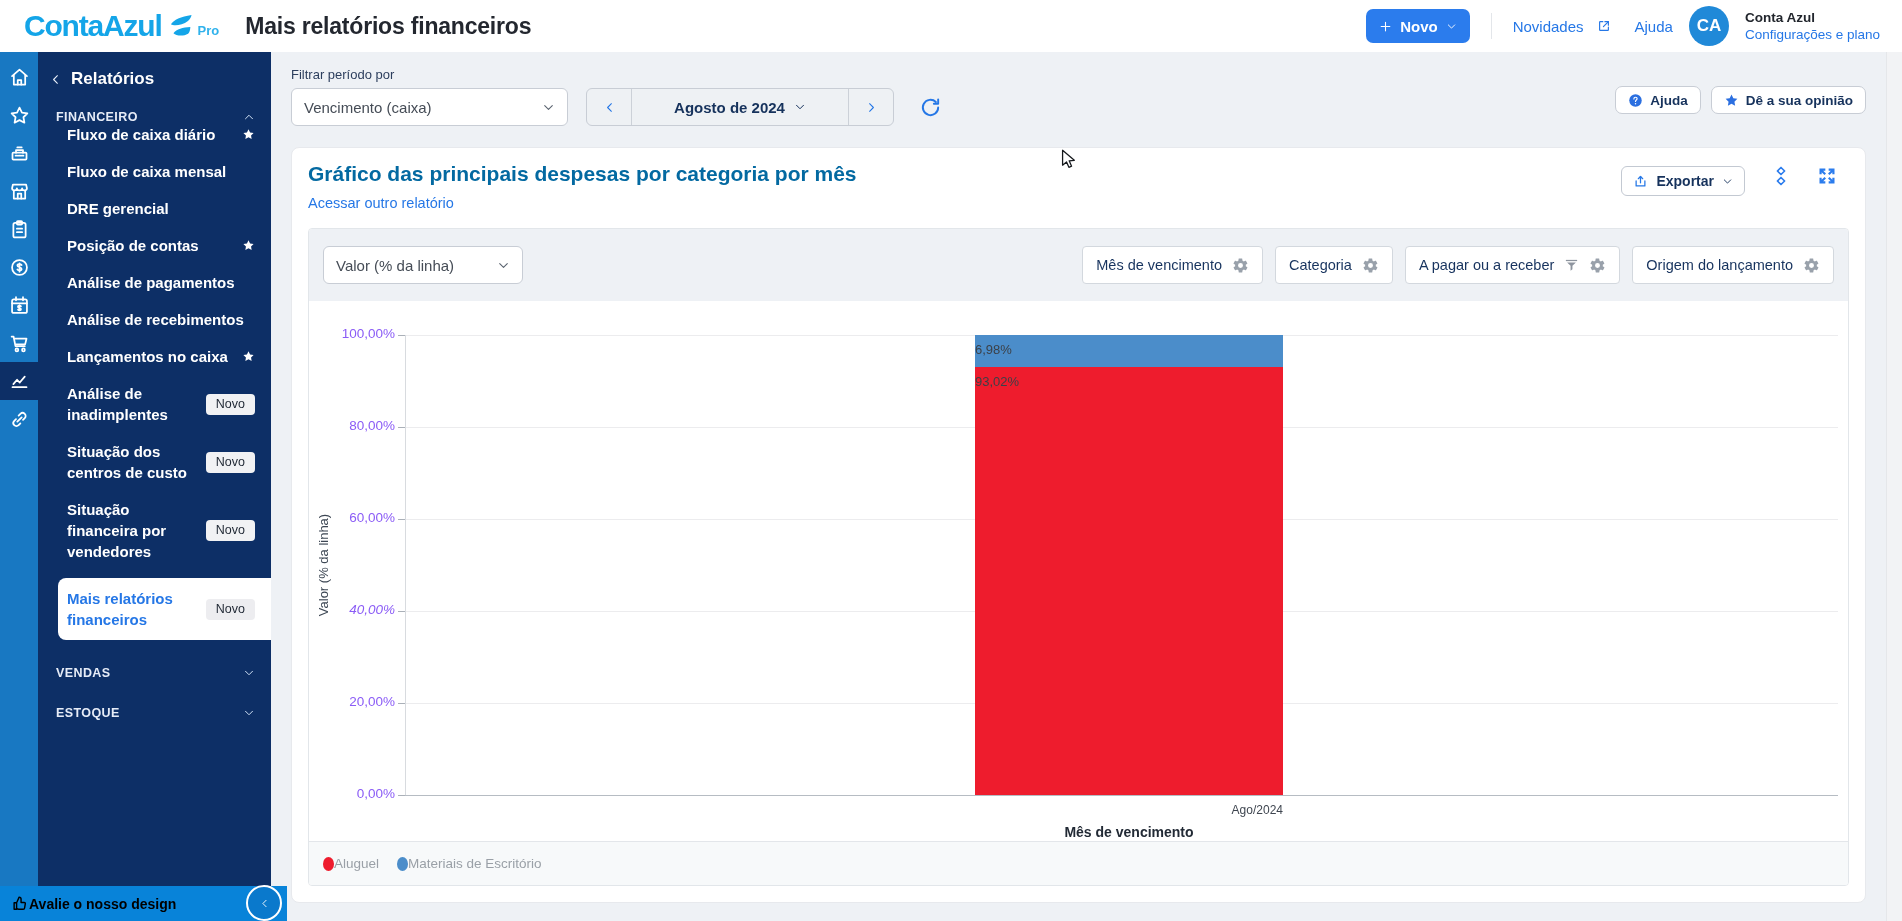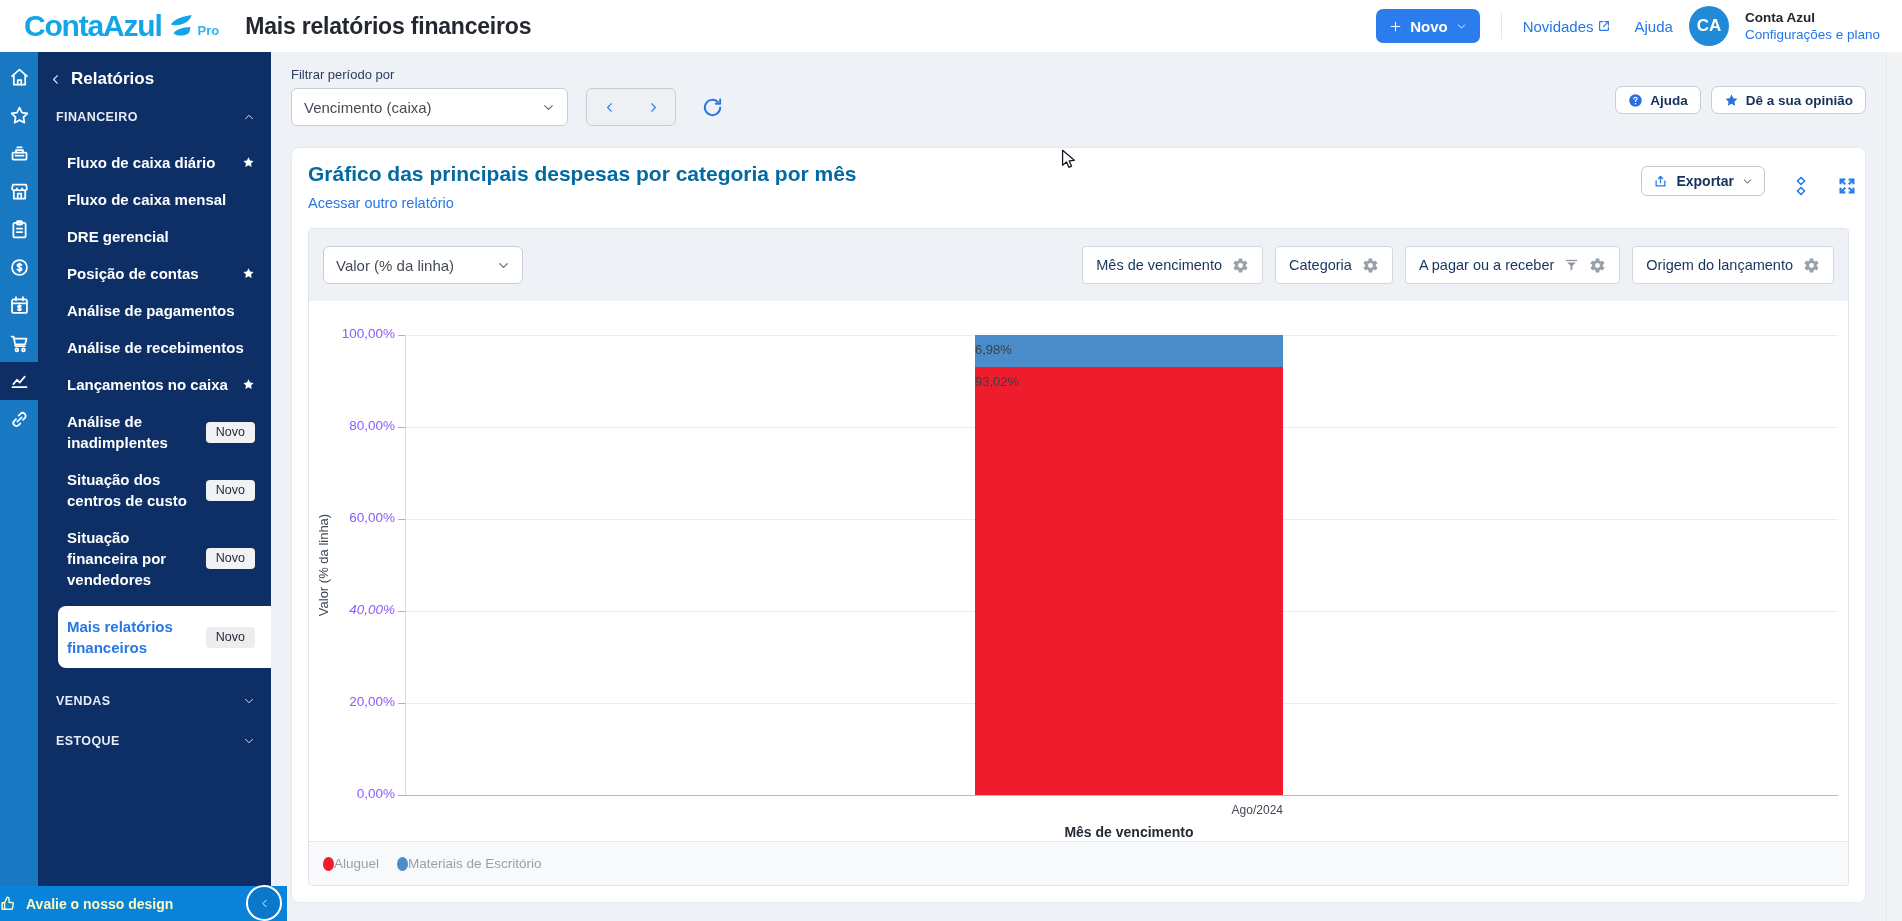--- a/index.html
+++ b/index.html
@@ -14,49 +14,49 @@
 .logo{display:flex;align-items:center;cursor:pointer}
 .logo-text{font-size:30px;font-weight:bold;color:#14a5e8;letter-spacing:-1.2px;line-height:30px}
 .logo-sw{width:26px;height:24px;color:#14a5e8;margin-left:5px}
 .logo-pro{font-size:13px;font-weight:bold;color:#30b2ec;margin-left:5px;align-self:flex-end;padding-bottom:3px}
 .page-title{font-size:23px;font-weight:600;color:#23272f;margin-left:26px;letter-spacing:-.2px}
 .hdr-right{margin-left:auto;display:flex;align-items:center;gap:16px}
 .btn-novo{display:flex;align-items:center;gap:8px;background:#2b7ced;color:#fff;border:none;border-radius:7px;height:34px;padding:0 13px;font-size:15px;font-weight:bold;font-family:inherit;cursor:pointer}
 .btn-novo .ic{width:13px;height:13px}
 .btn-novo .chev{width:11px;height:11px}
 .hdr-divider{width:1px;height:26px;background:#e3e6ea;margin:0 5px}
-.hdr-link{display:flex;align-items:center;gap:3px;color:#2577e6;font-size:15px;cursor:pointer}
+.hdr-link{display:flex;align-items:center;gap:13px;color:#2577e6;font-size:15px;cursor:pointer}
 .hdr-link .ic{width:14px;height:14px}
 .avatar{width:40px;height:40px;border-radius:50%;background:#2089d8;color:#fff;font-size:17px;font-weight:bold;display:flex;align-items:center;justify-content:center;cursor:pointer}
 .account{line-height:17px;cursor:pointer}
 .account-name{font-size:13.5px;font-weight:bold;color:#22262d}
 .account-link{font-size:13.5px;color:#2577e6}
 
 
 .rail{position:absolute;left:0;top:52px;width:38px;height:834px;background:#1878c2;z-index:15;padding-top:6px}
 .rail-item{width:38px;height:38px;display:flex;align-items:center;justify-content:center;color:#fff;cursor:pointer}
 .rail-item svg{width:21px;height:21px}
 .rail-item.selected{background:#0d2f66}
 
 
 .panel{position:absolute;left:38px;top:52px;width:233px;height:834px;background:#0d2f66;z-index:14;color:#fff;overflow:hidden}
 .panel-header{display:flex;align-items:center;gap:9px;padding:17px 16px 0 11px;font-size:17px;font-weight:bold;cursor:pointer}
 .panel-header .ic{width:13px;height:13px;color:#e9f0fa}
 .group-row{display:flex;align-items:center;margin:21px 16px 0 18px;color:#e6ecf7;font-size:12.5px;font-weight:bold;letter-spacing:.4px;cursor:pointer}
 .group-row .ic{margin-left:auto;width:12px;height:12px;color:#cfe0f4}
-.menu{margin-top:28px;padding:0 16px 0 29px}
+.menu{margin-top:0;padding:0 16px 0 29px}
 .menu-item{display:flex;align-items:center;font-size:15px;font-weight:600;line-height:21px;margin-bottom:16px;cursor:pointer;color:#fff}
 .mi-label{flex:1 1 auto}
 .mi-star{width:13px;height:13px;color:#fff;margin-left:8px;flex-shrink:0}
 .badge{flex-shrink:0;margin-left:8px;background:#f1f2f4;color:#1f2733;font-size:12.5px;font-weight:normal;border-radius:4px;padding:4px 10px;line-height:13px}
 .menu-item.selected{background:#fff;color:#2577e6;border-radius:8px 0 0 8px;margin-left:-9px;margin-right:-16px;padding:10px 16px 10px 9px}
 .menu-item.selected .badge{background:#ededf0}
 
 
-.footer-bar{position:absolute;left:0;bottom:0;width:287px;height:35px;background:#0883d9;z-index:30;display:flex;align-items:center;gap:9px;color:#fef9c3;font-size:14px;font-weight:bold;cursor:pointer}
+.footer-bar{position:absolute;left:0;bottom:0;width:287px;height:35px;background:#0883d9;z-index:30;display:flex;align-items:center;padding-left:12px;color:#000000;font-size:14px;font-weight:bold;cursor:pointer}
 .footer-bar .ic{width:17px;height:17px}
 .collapse-btn{position:absolute;left:246px;top:-1px;width:36px;height:36px;border-radius:50%;background:#0a79cc;border:2px solid #fff;display:flex;align-items:center;justify-content:center;color:#fff;cursor:pointer}
 .collapse-btn .ic{width:11px;height:11px}
 
 
 .main{position:absolute;left:271px;top:52px;right:16px;bottom:0;padding:15px 20px 0;overflow:hidden}
 .filter-row{display:flex;align-items:flex-start;justify-content:space-between}
 .filter-label{font-size:13px;color:#2c3e5d;margin-bottom:6px}
 .filter-controls{display:flex;align-items:center}
 .select{height:38px;background:#fff;border:1px solid #c8cdd5;border-radius:6px;display:flex;align-items:center;padding:0 12px;font-size:15px;color:#454c56;cursor:pointer}
@@ -69,21 +69,21 @@
 .mn-label .ic{width:12px;height:12px;color:#16325c}
 .refresh{width:23px;height:23px;color:#2577e6;margin-left:25px;cursor:pointer}
 .filter-right{display:flex;gap:10px;margin-top:19px}
 .mini-btn{height:28px;border:1px solid #c8cdd5;background:#fff;border-radius:7px;display:flex;align-items:center;gap:7px;padding:0 12px;font-size:13.5px;font-weight:600;color:#16325c;font-family:inherit;cursor:pointer}
 .mini-btn .ic{width:15px;height:15px;color:#2b6fe0}
 
 
 .card{margin-top:21px;background:#fff;border:1px solid #e7e9ed;border-radius:8px;padding:14px 16px 16px;position:relative}
 .card-title{font-size:21px;font-weight:700;color:#0369a1}
 .card-link{display:inline-block;margin-top:9px;font-size:14.5px;color:#2577e6;cursor:pointer}
-.export-row{position:absolute;right:8px;top:18px;display:flex;align-items:flex-end;gap:26px}
+.export-row{position:absolute;right:28px;top:18px;display:flex;align-items:flex-start;gap:26px}
 .btn-export{height:30px;border:1px solid #c3c9d2;background:#fff;border-radius:6px;display:flex;align-items:center;gap:8px;padding:0 11px;font-size:14px;font-weight:600;color:#16325c;font-family:inherit;cursor:pointer}
 .btn-export .ic{width:15px;height:15px;color:#2577e6}
 .btn-export .chev{width:11px;height:11px;color:#16325c}
 .tool-ic{width:20px;height:20px;color:#2b7ced;cursor:pointer}
 
 .chart-box{margin-top:16px;border:1px solid #e2e6ea;border-radius:4px;display:flex;flex-direction:column}
 .controls-row{height:72px;background:#eef1f5;display:flex;align-items:center;justify-content:space-between;padding:0 14px;border-radius:3px 3px 0 0}
 .select-metric{width:200px}
 .pill-row{display:flex;gap:12px}
 .pill{height:38px;border:1px solid #d3d8de;background:#fff;border-radius:4px;display:flex;align-items:center;gap:10px;padding:0 13px;font-size:14.5px;font-weight:500;color:#17335e;font-family:inherit;cursor:pointer}
@@ -357,20 +357,28 @@
             </span>
         </div>
         <div class="month-nav">
           <div class="mn-btn">
               <span class="ic">
                 <svg viewBox="0 0 24 24" fill="none" stroke="currentColor" stroke-width="2" stroke-linecap="round" stroke-linejoin="round">
                   <path d="M15.5 5l-7 7 7 7"></path>
                 </svg>
               </span>
             </div>
+          <div class="mn-label">
+            <span>Agosto de 2024</span>
+            <span class="ic">
+                <svg viewBox="0 0 24 24" fill="none" stroke="currentColor" stroke-width="2" stroke-linecap="round" stroke-linejoin="round">
+                  <path d="M5 8.5l7 7 7-7"></path>
+                </svg>
+              </span>
+          </div>
           <div class="mn-btn">
               <span class="ic">
                 <svg viewBox="0 0 24 24" fill="none" stroke="currentColor" stroke-width="2" stroke-linecap="round" stroke-linejoin="round">
                   <path d="M8.5 5l7 7-7 7"></path>
                 </svg>
               </span>
             </div>
         </div>
         <span class="ic refresh">
             <svg viewBox="0 0 24 24" fill="none" stroke="currentColor" stroke-width="2" stroke-linecap="round" stroke-linejoin="round">

